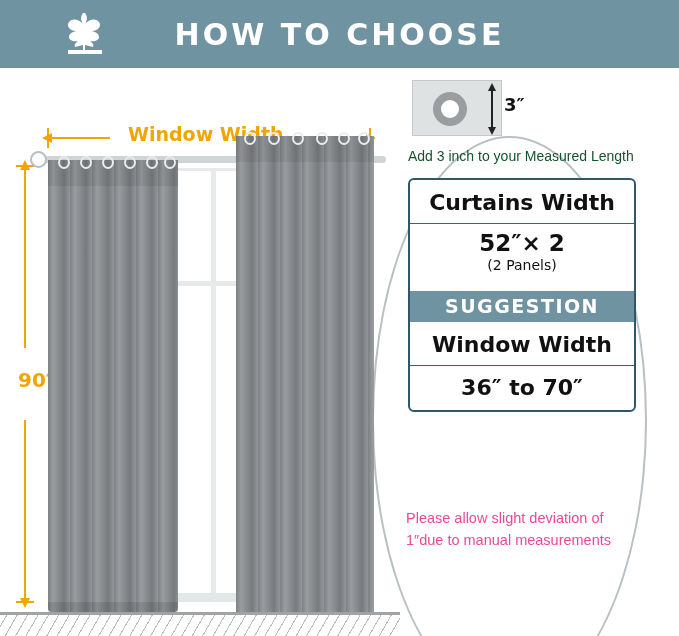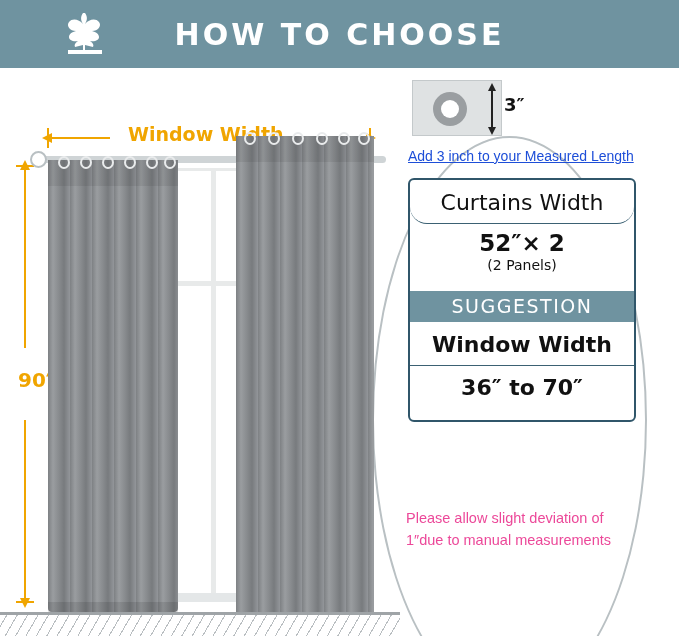--- a/index.html
+++ b/index.html
@@ -209,78 +209,76 @@
     left: 116px; top: 10px;
     width: 150px;
     font-size: 13.5px;
     line-height: 1.33;
     color: #1a1a1a;
   }
   .add-note {
     position: absolute;
     left: 4px; top: 80px;
     font-size: 14px;
-    color: #1d4ed8;
-    text-decoration: underline;
+    color: #14532d;
   }
 
   
   .card {
     position: absolute;
     left: 4px; top: 110px;
     width: 228px;
     border: 2px solid #30566a;
     border-radius: 6px;
     background: #ffffff;
     box-sizing: border-box;
     overflow: hidden;
   }
   .card .row {
     text-align: center;
     color: #111;
     font-family: "DejaVu Sans", sans-serif;
   }
   .card .r1 {
     font-size: 22px;
-    font-weight: normal;
+    font-weight: bold;
     padding: 10px 0 8px;
     border-bottom: 1px solid #3b6173;
-    border-radius: 17px;
   }
   .card .r2 {
     padding: 6px 0 4px;
   }
   .card .r2 .big {
     font-size: 23px;
     font-weight: bold;
   }
   .card .r2 .small {
     font-size: 14px;
     display: block;
     margin-top: 1px;
     margin-bottom: 14px;
   }
   .card .banner {
     background: #6f93a0;
     color: #ffffff;
     font-size: 19px;
-    font-weight: normal;
+    font-weight: bold;
     letter-spacing: 1.5px;
     padding: 4px 0 5px;
   }
   .card .r3 {
     font-size: 22px;
     font-weight: bold;
     padding: 10px 0 8px;
     border-bottom: 1px solid #3b6173;
   }
   .card .r4 {
     font-size: 22px;
     font-weight: bold;
-    padding: 9px 0 20px;
+    padding: 9px 0 10px;
   }
   .deviation {
     position: absolute;
     left: 2px; top: 440px;
     width: 272px;
     font-size: 14.5px;
     line-height: 1.5;
     color: #ec4899;
   }
 </style>

